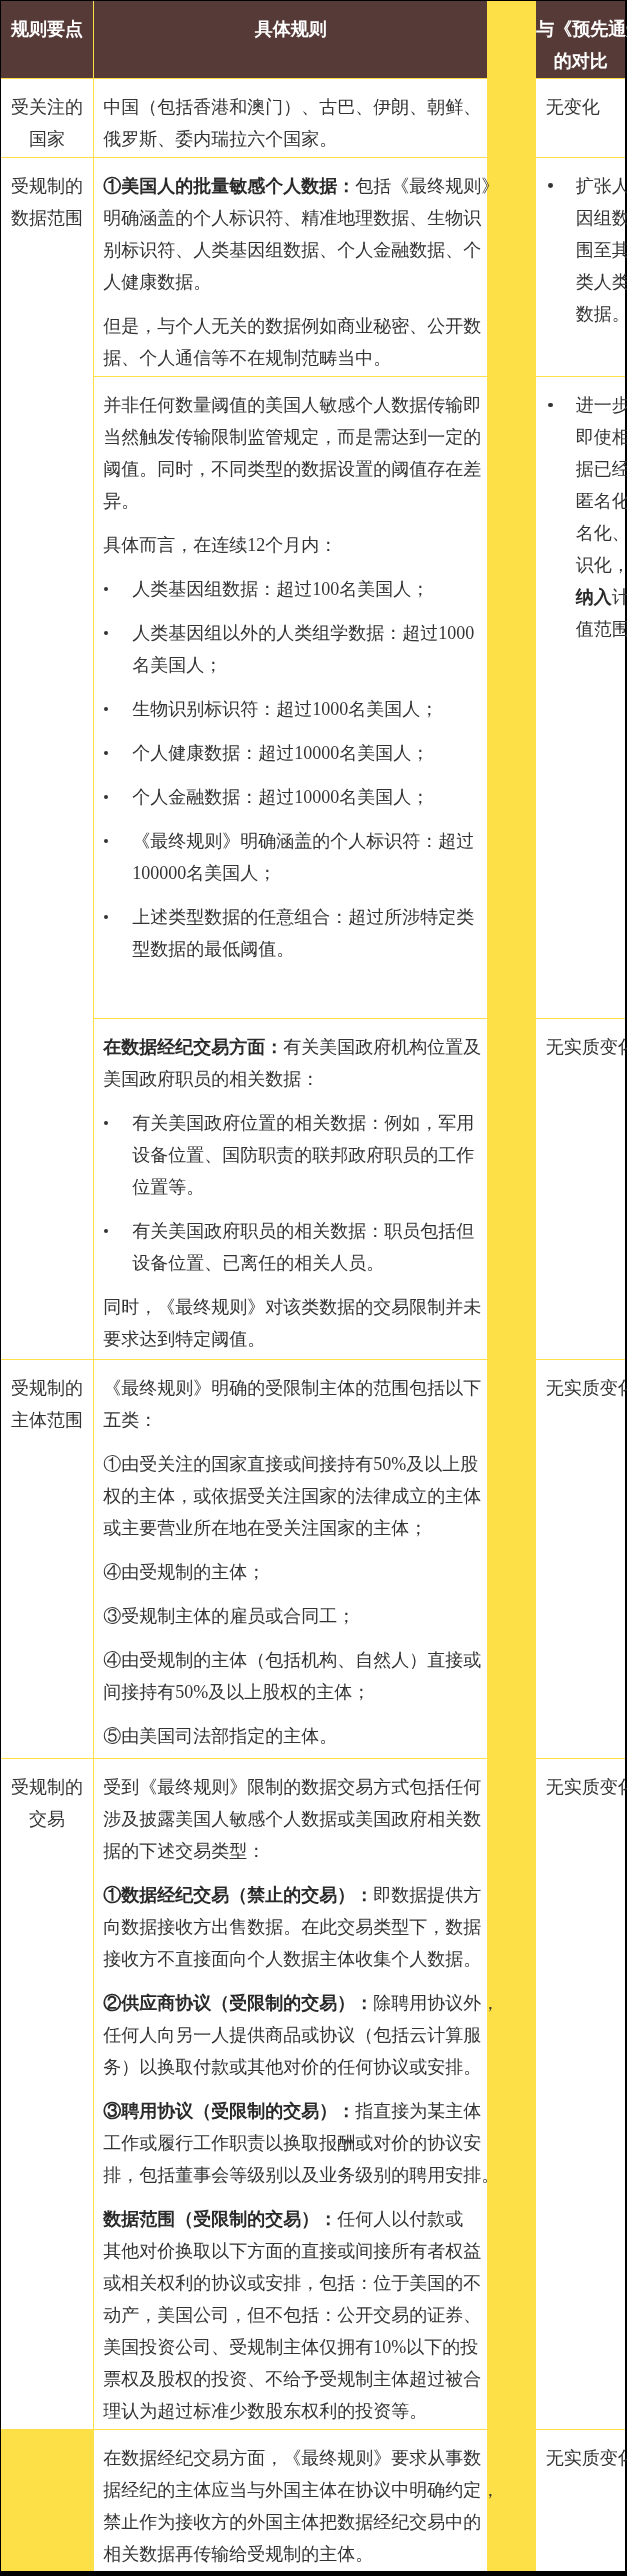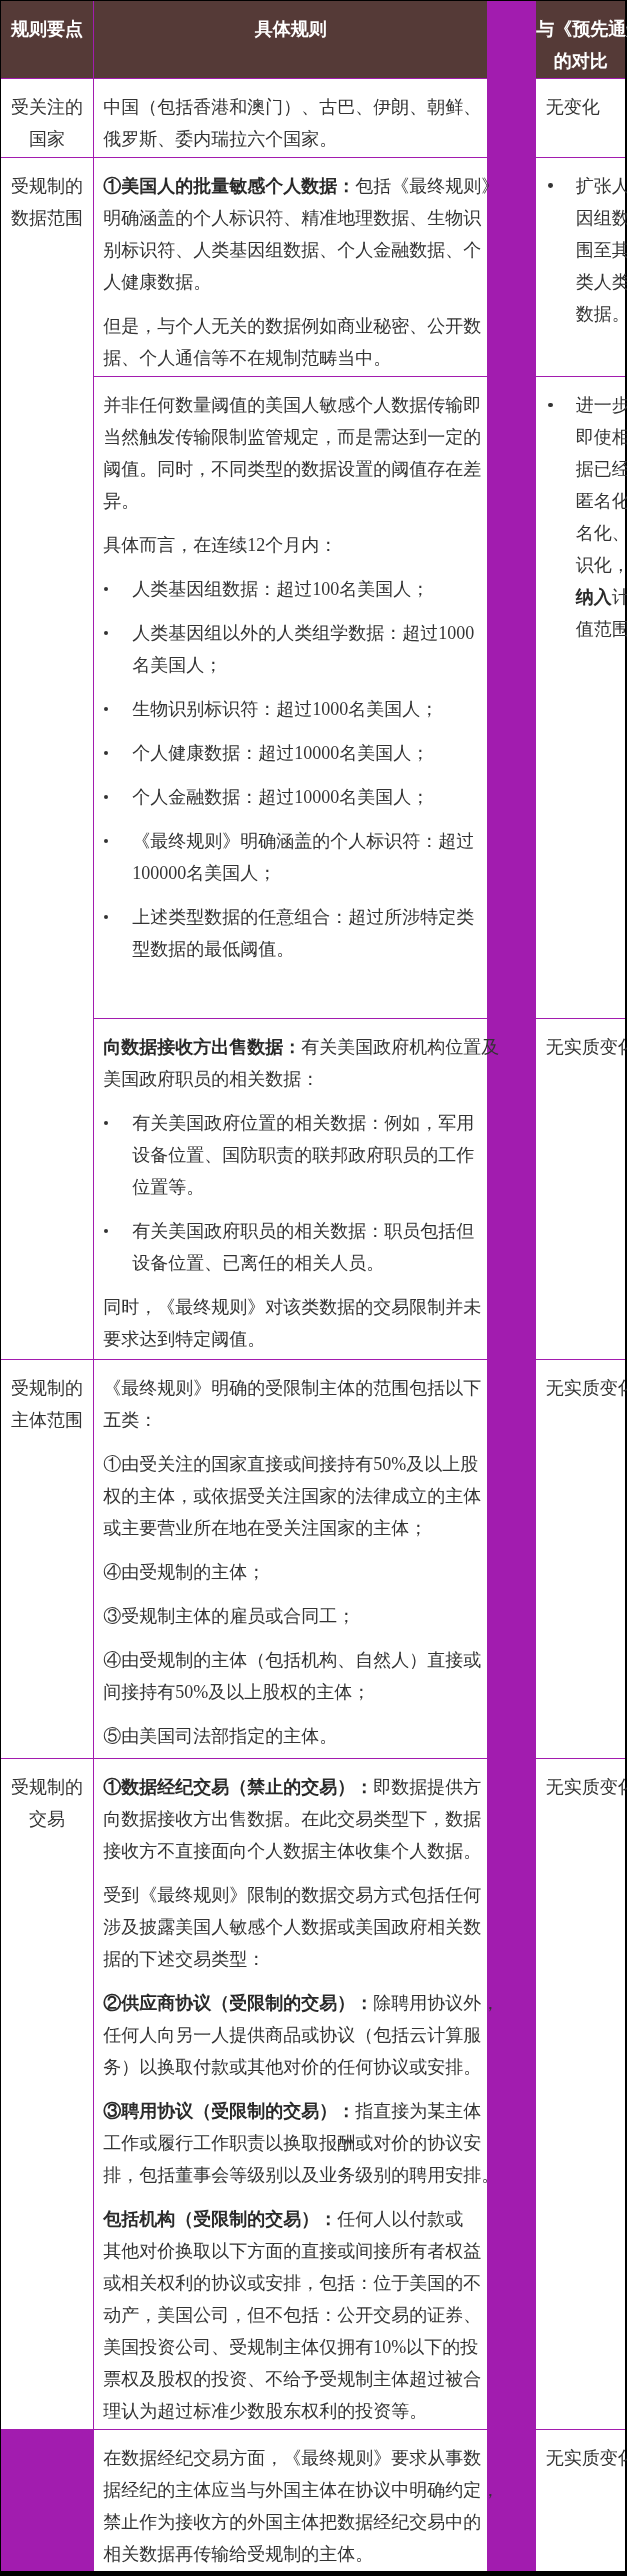--- a/index.html
+++ b/index.html
@@ -5,21 +5,21 @@
     html, body { margin: 0; padding: 0; }
     body {
       width: 627px; height: 2576px; background: #000; position: relative; overflow: hidden;
       font-family: "DejaVu Sans", "Liberation Sans", sans-serif;
     }
     .tbl {
       position: absolute; left: 1.1px; top: 0.5px; width: 624px; height: 2570px;
       display: grid;
       grid-template-columns: 92px 393px 137px;
       grid-template-rows: 77px 78px 218px 641px 340px 398px 670px 141px;
-      gap: 1.1px; background: #a21caf;
+      gap: 1.1px; background: #fde047;
     }
     .cell {
       background: #fff; color: #333; font-size: 18px; line-height: 32px;
       box-sizing: border-box; overflow: visible; min-width: 0;
     }
     .hd { background: #553a37; color: #fff; font-weight: bold; text-align: center; }
     .c1 { text-align: center; }
     .c2 { padding-left: 9px; font-family: Liberation Serif, serif; }
     .c3 { padding-left: 9.5px; }
     .p { margin: 12px 0 0 0; white-space: pre; }
@@ -105,21 +105,21 @@
 即使相关数
 据已经经过
 匿名化、假
 名化、去标
 识化，</span><b>仍需
 纳入</b><span>计算阈
 值范围当中。</span></div>
   </div>
 
   <div class="cell c2 r5 k2">
-    <p class="p"><b>向数据接收方出售数据：</b><span>有关美国政府机构位置及
+    <p class="p"><b>在数据经纪交易方面：</b><span>有关美国政府机构位置及
 美国政府职员的相关数据：</span></p>
     <div class="li"><span class="dot"></span><span>有关美国政府位置的相关数据：例如，军用
 设备位置、国防职责的联邦政府职员的工作
 位置等。</span></div>
     <div class="li"><span class="dot"></span><span>有关美国政府职员的相关数据：职员包括但
 设备位置、已离任的相关人员。</span></div>
     <p class="p">同时，《最终规则》对该类数据的交易限制并未
 要求达到特定阈值。</p>
   </div>
   <div class="cell c3 r5 k3">
@@ -144,33 +144,33 @@
   </div>
   <div class="cell c3 r6 k3">
     <p class="p">无实质变化</p>
   </div>
 
   <div class="cell c1 r7 k1">
       <p class="p">受规制的
 交易</p>
     </div>
   <div class="cell c2 r7 k2">
+    <p class="p">受到《最终规则》限制的数据交易方式包括任何
+涉及披露美国人敏感个人数据或美国政府相关数
+据的下述交易类型：</p>
     <p class="p"><b>①数据经纪交易（禁止的交易）：</b><span>即数据提供方
 向数据接收方出售数据。在此交易类型下，数据
 接收方不直接面向个人数据主体收集个人数据。</span></p>
-    <p class="p">受到《最终规则》限制的数据交易方式包括任何
-涉及披露美国人敏感个人数据或美国政府相关数
-据的下述交易类型：</p>
     <p class="p"><b>②供应商协议（受限制的交易）：</b><span>除聘用协议外，
 任何人向另一人提供商品或协议（包括云计算服
 务）以换取付款或其他对价的任何协议或安排。</span></p>
     <p class="p"><b>③聘用协议（受限制的交易）：</b><span>指直接为某主体
 工作或履行工作职责以换取报酬或对价的协议安
 排，包括董事会等级别以及业务级别的聘用安排。</span></p>
-    <p class="p"><b>包括机构（受限制的交易）：</b><span>任何人以付款或
+    <p class="p"><b>数据范围（受限制的交易）：</b><span>任何人以付款或
 其他对价换取以下方面的直接或间接所有者权益
 或相关权利的协议或安排，包括：位于美国的不
 动产，美国公司，但不包括：公开交易的证券、
 美国投资公司、受规制主体仅拥有10%以下的投
 票权及股权的投资、不给予受规制主体超过被合
 理认为超过标准少数股东权利的投资等。</span></p>
   </div>
   <div class="cell c3 r7 k3">
     <p class="p">无实质变化</p>
   </div>

